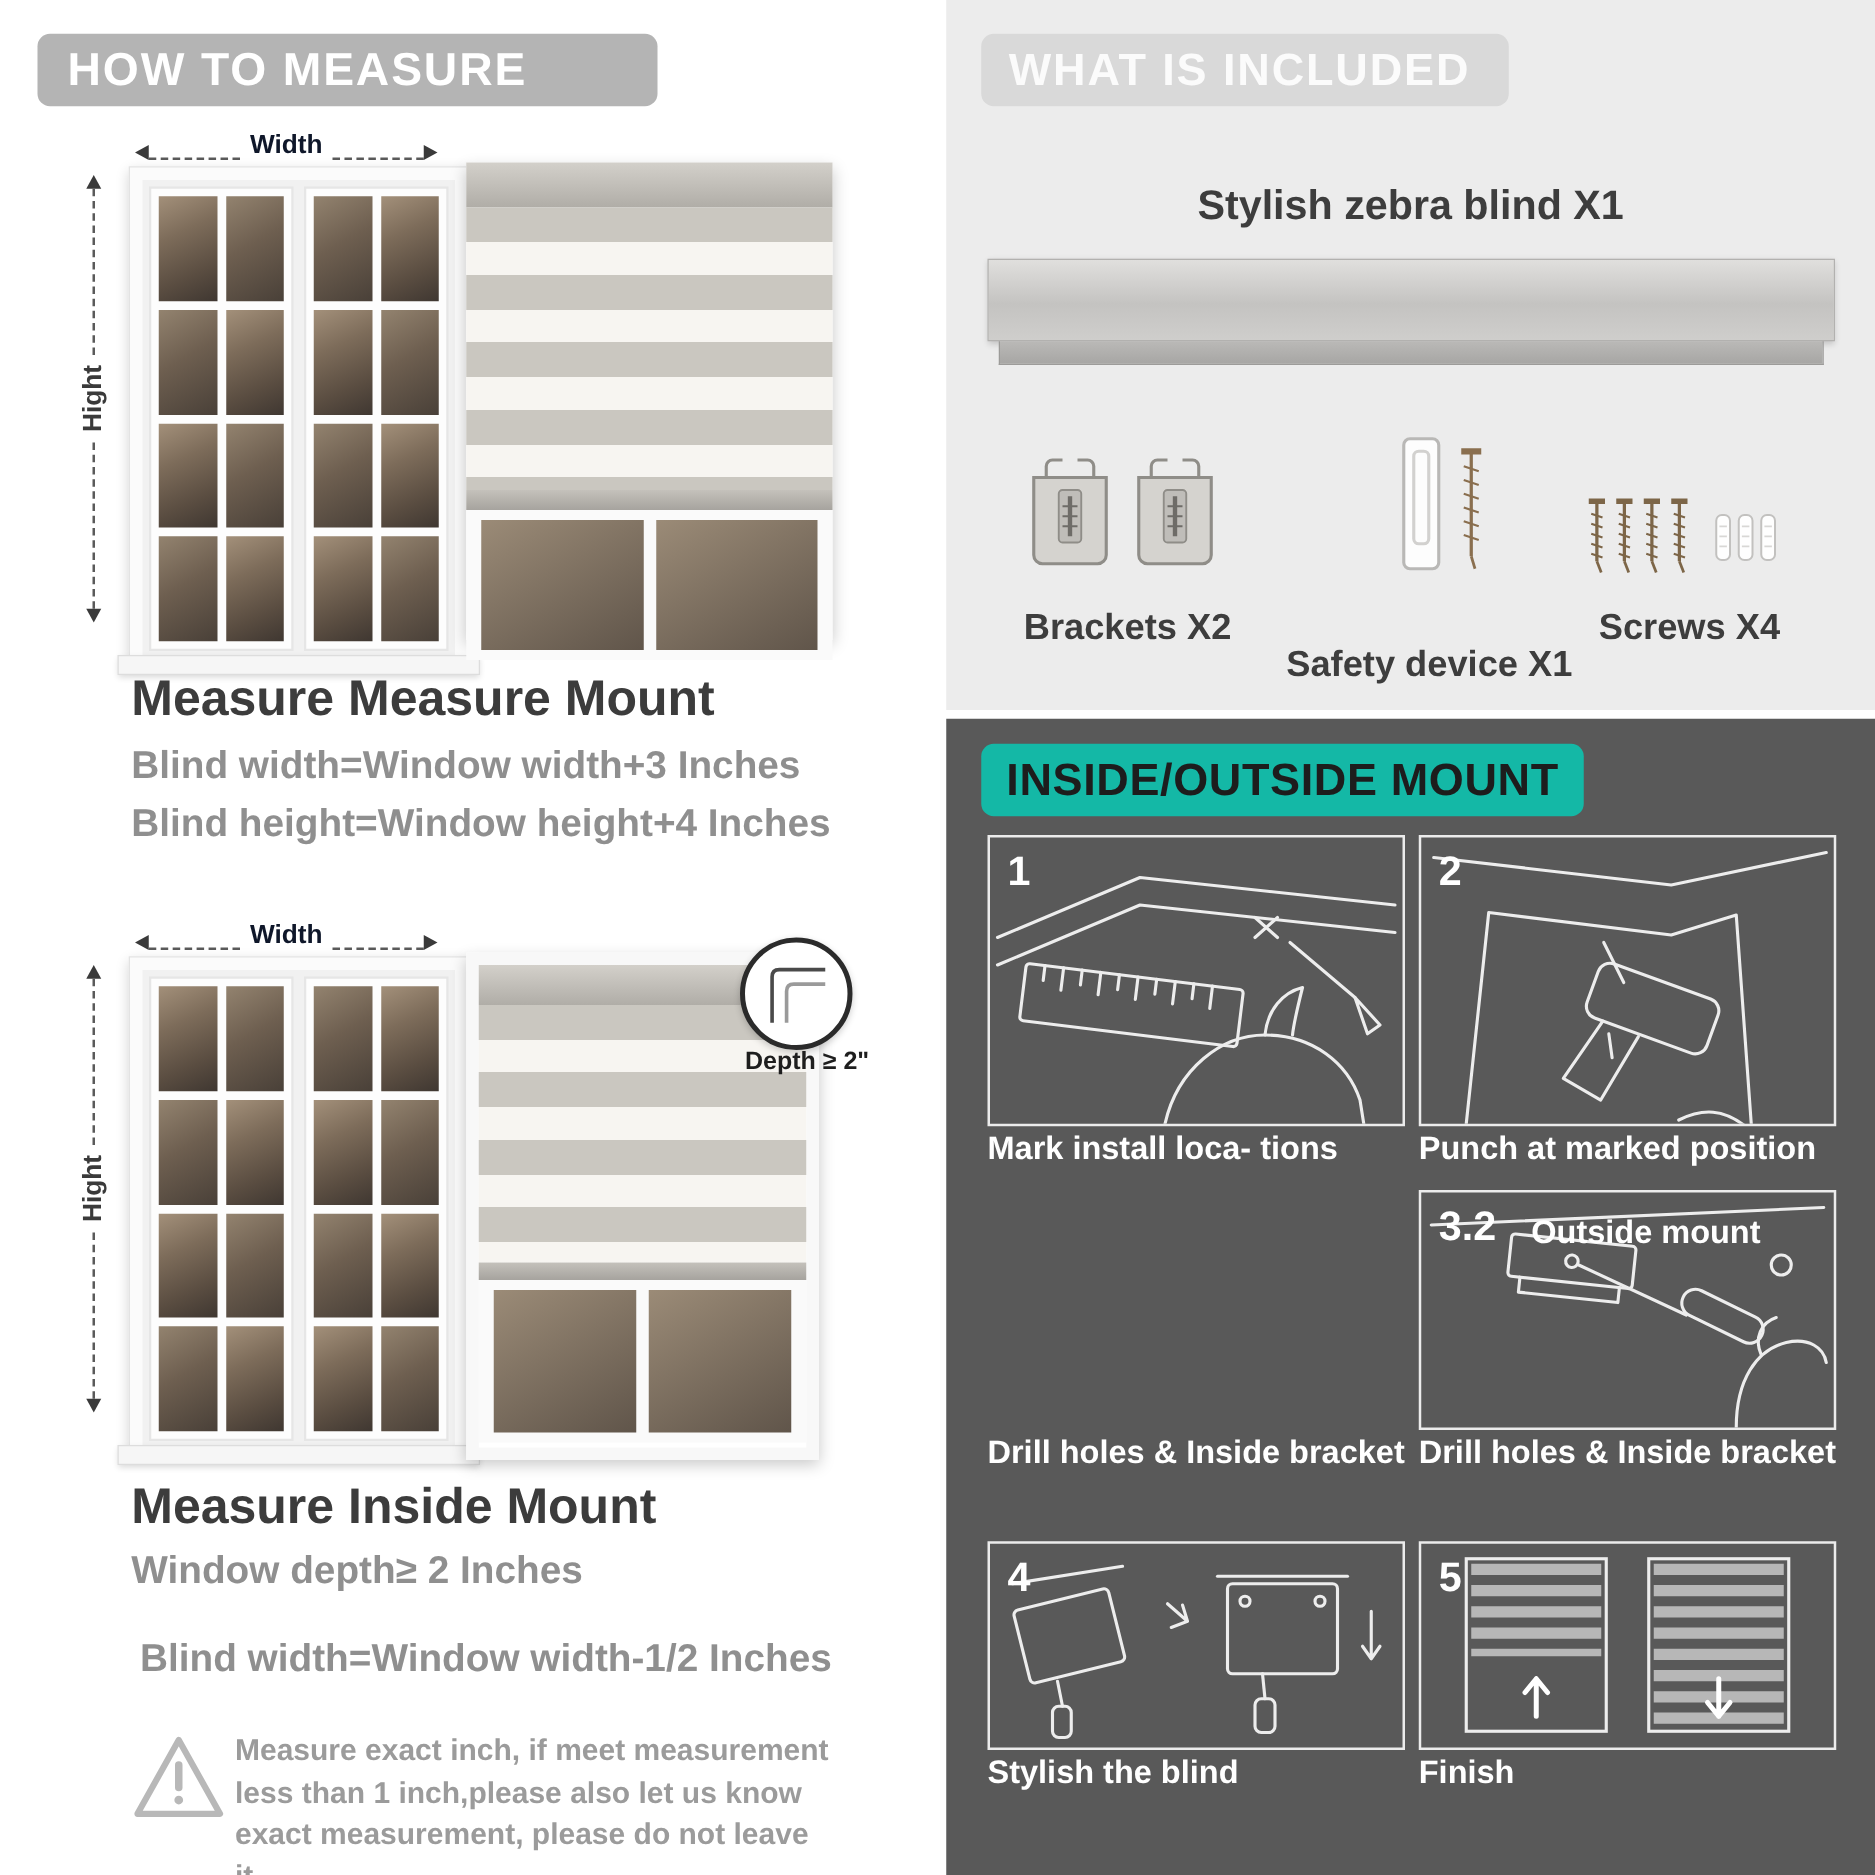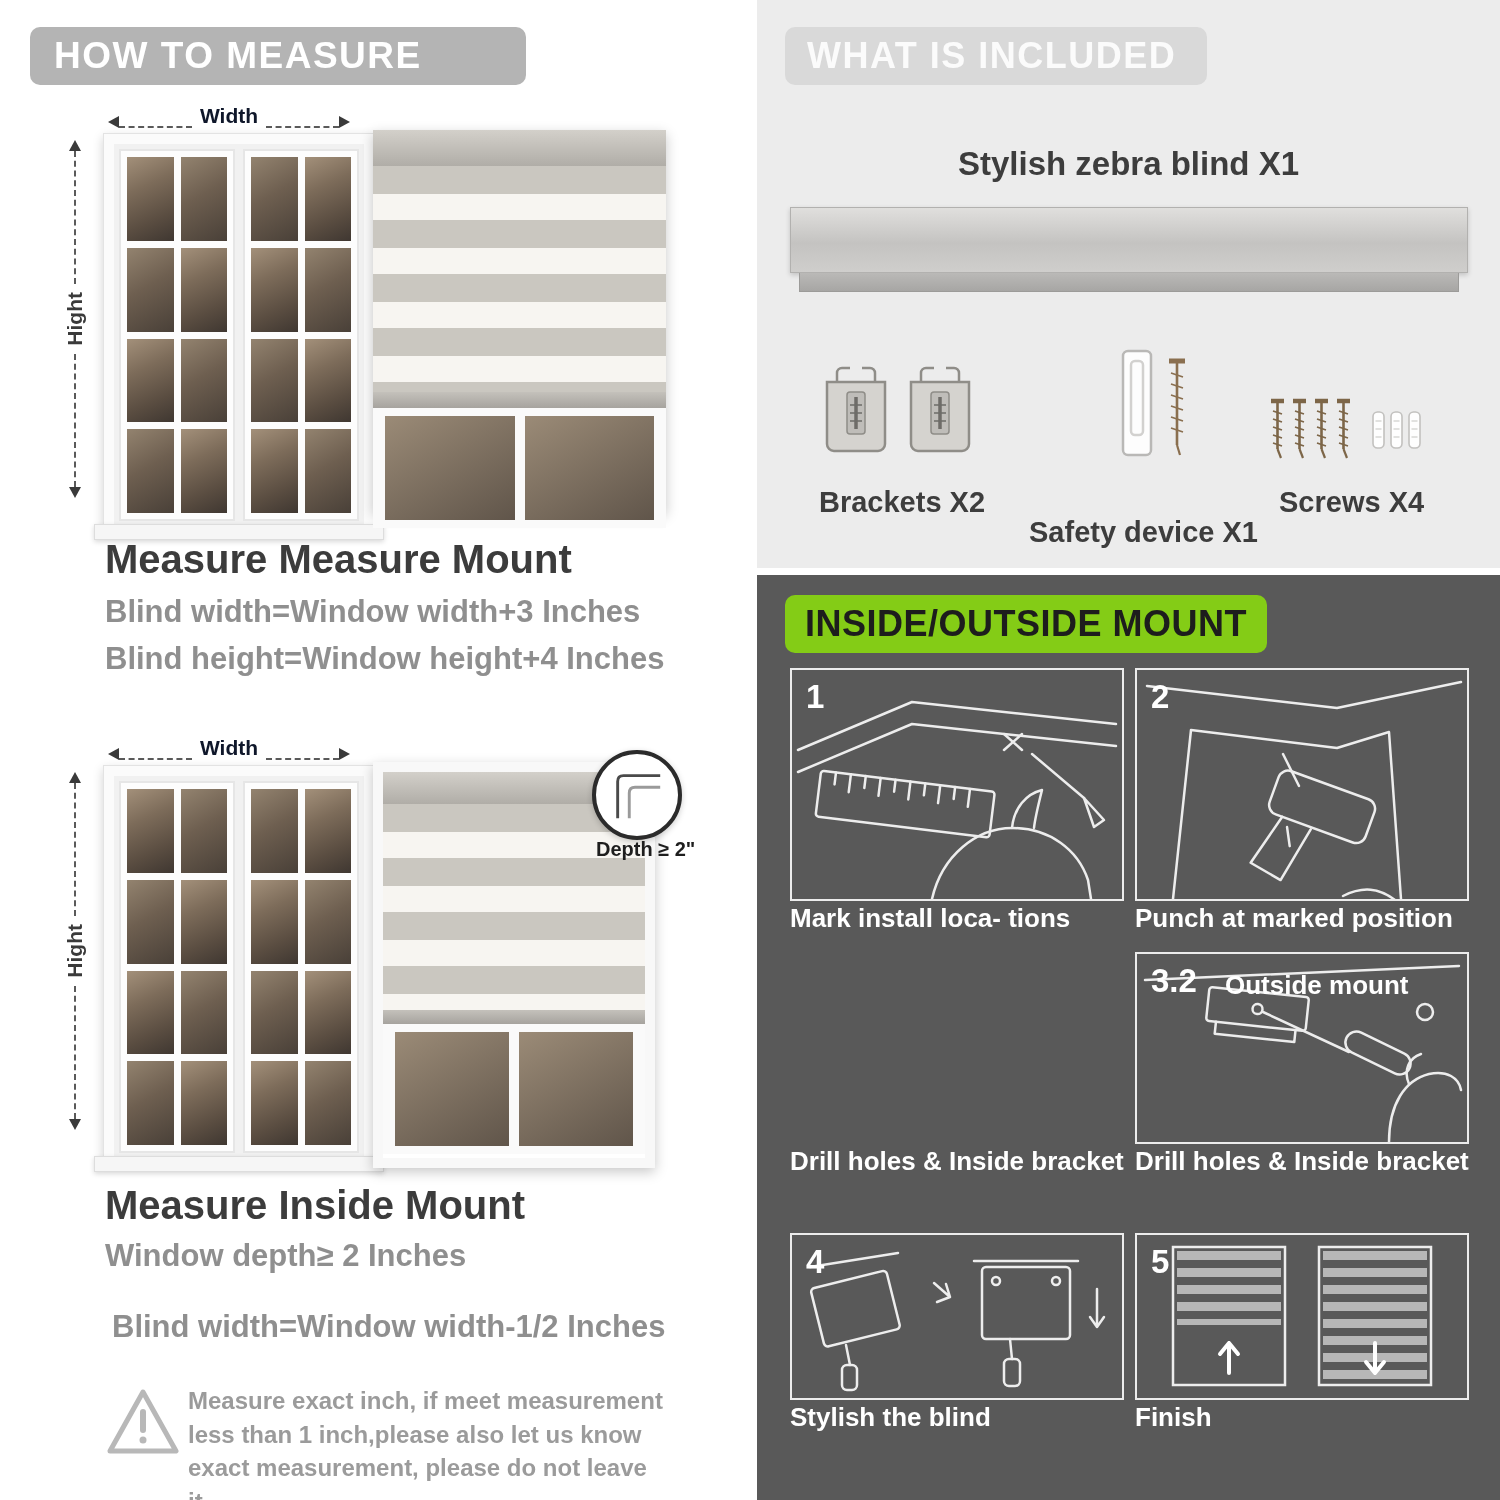--- a/index.html
+++ b/index.html
@@ -4,21 +4,21 @@
 <style>
   html,body{margin:0;padding:0;background:#fff;}
   body{font-family:"Liberation Sans",sans-serif;}
   .canvas{position:relative;width:1500px;height:1500px;background:#fff;overflow:hidden;}
   .abs{position:absolute;}
 
   
   .hdr{position:absolute;display:flex;align-items:center;border-radius:10px;font-weight:bold;letter-spacing:1.5px;}
   .hdr-gray{background:#b4b4b4;color:#ffffff;}
   .hdr-light{background:#d9d9d9;color:#fbfbfb;}
-  .hdr-white{background:#84cc16;color:#1d1d1d;}
+  .hdr-white{background:#14b8a6;color:#1d1d1d;}
 
   
   .dim-h{position:absolute;display:flex;align-items:flex-end;color:#0f172a;font-weight:bold;font-size:21px;}
   .dim-h .line{flex:1;border-top:2px dashed #5a5a5a;height:0;}
   .dim-h .ah{width:0;height:0;border-top:6px solid transparent;border-bottom:6px solid transparent;}
   .dim-h .ah.l{border-right:11px solid #3a3a3a;}
   .dim-h .ah.r{border-left:11px solid #3a3a3a;}
   .dim-h .lbl{padding:0 8px;white-space:nowrap;}
   .dim-v{position:absolute;display:flex;flex-direction:column;align-items:center;color:#3a3a3a;font-weight:bold;font-size:21px;}
   .dim-v .line{flex:1;border-left:2px dashed #5a5a5a;width:0;}

